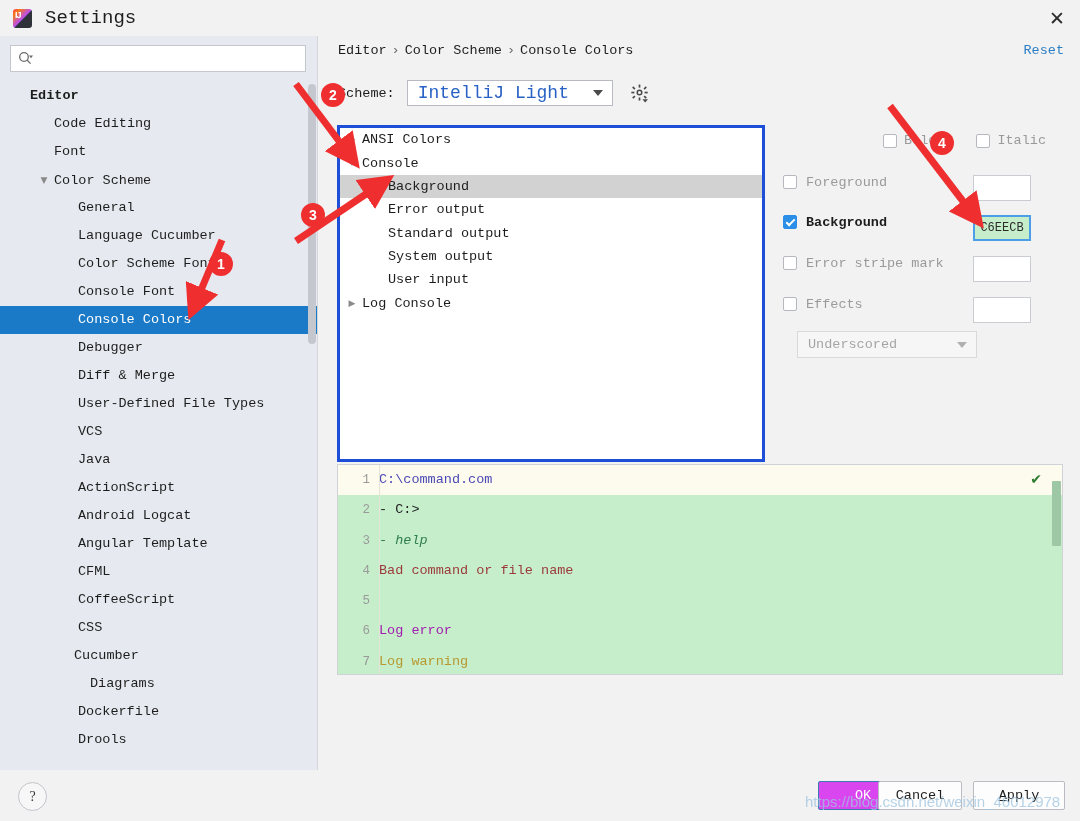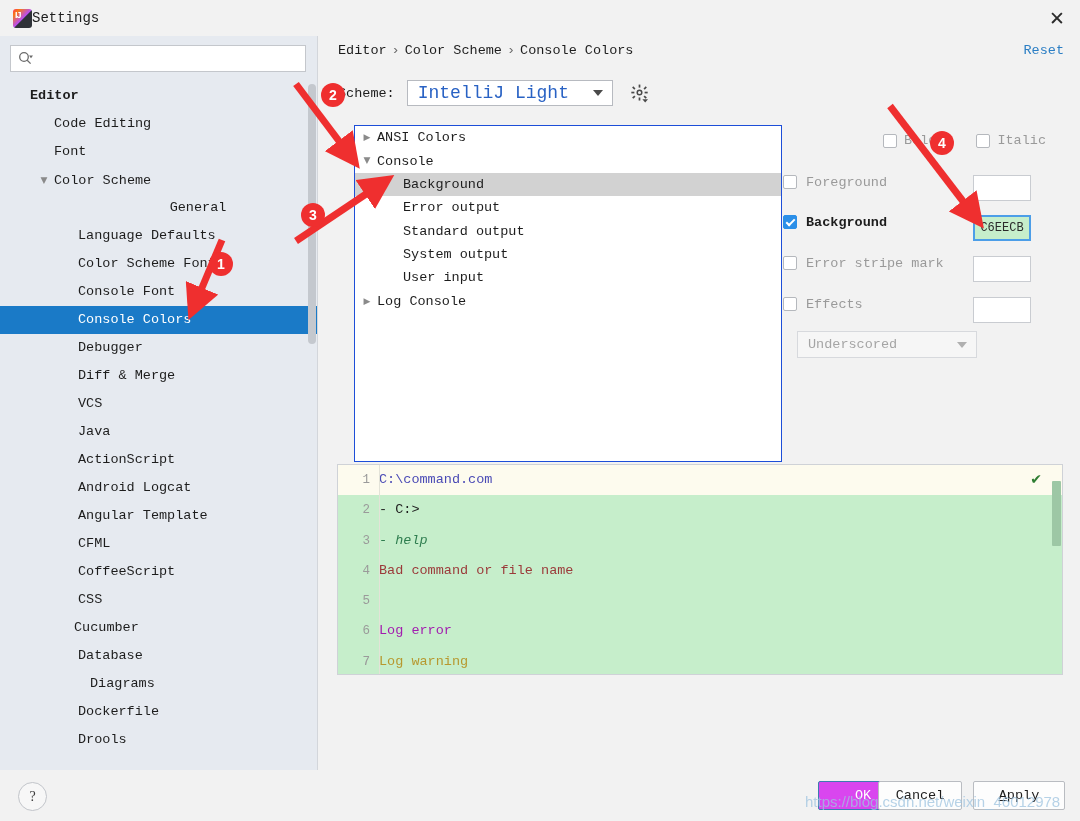--- a/index.html
+++ b/index.html
@@ -19,21 +19,21 @@
     width:19px;height:19px;margin-left:13px;border-radius:3px;
     background:linear-gradient(135deg,#fe315d 0%,#f97a12 18%,#b64cfb 52%,#2f3238 53%);
     position:relative;overflow:hidden;flex:none;
   }
   .ij-logo:after{
     content:"IJ";position:absolute;left:2px;top:1px;color:#fff;
     font-size:9px;font-weight:bold;font-family:"Liberation Sans",sans-serif;
     letter-spacing:-1px;
   }
   .title-text{
-    font-size:14px;color:#1d1d1d;
+    margin-left:13px;font-size:19px;color:#1d1d1d;
     font-family:"Liberation Mono","DejaVu Sans Mono",monospace;
   }
   .close-btn{
     position:absolute;right:0;top:0;width:46px;height:36px;
     display:flex;align-items:center;justify-content:center;
     font-size:19px;color:#2b2b2b;font-family:"Liberation Sans",sans-serif;
     cursor:pointer;
   }
   
   .sidebar{
@@ -105,22 +105,22 @@
     font-family:"Liberation Mono","DejaVu Sans Mono",monospace;
   }
   .combo-arrow{
     position:absolute;right:9px;top:50%;transform:translateY(-50%);
     width:0;height:0;border-left:5px solid transparent;border-right:5px solid transparent;
     border-top:6px solid #4a4a4a;
   }
   .gear{margin-left:17px;cursor:pointer;display:flex;align-items:center;}
   
   .attr-box{
-    position:absolute;left:36px;top:89px;width:428px;height:337px;
-    background:#ffffff;border:1px solid #1d4ed8;box-sizing:border-box;
+    position:absolute;left:19px;top:89px;width:428px;height:337px;
+    background:#ffffff;border:3px solid #1d4ed8;box-sizing:border-box;
   }
   .attr-row{
     height:23.4px;line-height:23.4px;white-space:nowrap;
     font-family:"Liberation Mono","DejaVu Sans Mono",monospace;font-size:13.5px;
     color:#1d1d1d;padding-left:6px;cursor:default;
   }
   .attr-row.sel{background:#d2d2d2;}
   .attr-row .indent{display:inline-block;width:26px;}
   
   .attr-ctrl{position:absolute;left:455px;top:89px;width:290px;height:290px;}
@@ -235,37 +235,37 @@
         <polygon points="11,4.5 15,4.5 13,7.2" fill="#6b6b6b"></polygon>
       </svg>
     </span>
     <input class="search-input" type="text" placeholder="" style="">
   </div>
   <div class="tree" id="sidebar-tree">
       <div class="tree-row bold" style="padding-left: 14px;"><span class="twisty" style="margin-left: 0px;"></span><span style="margin-left: 4px;">Editor</span></div>
       <div class="tree-row" style="padding-left: 14px;"><span class="twisty" style="margin-left: 24px;"></span><span style="margin-left: 4px;">Code Editing</span></div>
       <div class="tree-row" style="padding-left: 14px;"><span class="twisty" style="margin-left: 24px;"></span><span style="margin-left: 4px;">Font</span></div>
       <div class="tree-row" style="padding-left: 14px;"><span class="twisty" style="margin-left: 24px;">▼</span><span style="margin-left: 4px;">Color Scheme</span></div>
-      <div class="tree-row" style="padding-left: 14px; text-align: center;"><span class="twisty" style="margin-left: 48px;"></span><span style="margin-left: 4px;">General</span></div>
-      <div class="tree-row" style="padding-left: 14px;"><span class="twisty" style="margin-left: 48px;"></span><span style="margin-left: 4px;">Language Defaults</span></div>
+      <div class="tree-row" style="padding-left: 14px;"><span class="twisty" style="margin-left: 48px;"></span><span style="margin-left: 4px;">General</span></div>
+      <div class="tree-row" style="padding-left: 14px;"><span class="twisty" style="margin-left: 48px;"></span><span style="margin-left: 4px;">Language Cucumber</span></div>
       <div class="tree-row" style="padding-left: 14px;"><span class="twisty" style="margin-left: 48px;"></span><span style="margin-left: 4px;">Color Scheme Font</span></div>
       <div class="tree-row" style="padding-left: 14px;"><span class="twisty" style="margin-left: 48px;"></span><span style="margin-left: 4px;">Console Font</span></div>
       <div class="tree-row sel" style="padding-left: 14px;"><span class="twisty" style="margin-left: 48px;"></span><span style="margin-left: 4px;">Console Colors</span></div>
       <div class="tree-row" style="padding-left: 14px;"><span class="twisty" style="margin-left: 48px;"></span><span style="margin-left: 4px;">Debugger</span></div>
       <div class="tree-row" style="padding-left: 14px;"><span class="twisty" style="margin-left: 48px;"></span><span style="margin-left: 4px;">Diff &amp; Merge</span></div>
+      <div class="tree-row" style="padding-left: 14px;"><span class="twisty" style="margin-left: 48px;"></span><span style="margin-left: 4px;">User-Defined File Types</span></div>
       <div class="tree-row" style="padding-left: 14px;"><span class="twisty" style="margin-left: 48px;"></span><span style="margin-left: 4px;">VCS</span></div>
       <div class="tree-row" style="padding-left: 14px;"><span class="twisty" style="margin-left: 48px;"></span><span style="margin-left: 4px;">Java</span></div>
       <div class="tree-row" style="padding-left: 14px;"><span class="twisty" style="margin-left: 48px;"></span><span style="margin-left: 4px;">ActionScript</span></div>
       <div class="tree-row" style="padding-left: 14px;"><span class="twisty" style="margin-left: 48px;"></span><span style="margin-left: 4px;">Android Logcat</span></div>
       <div class="tree-row" style="padding-left: 14px;"><span class="twisty" style="margin-left: 48px;"></span><span style="margin-left: 4px;">Angular Template</span></div>
       <div class="tree-row" style="padding-left: 14px;"><span class="twisty" style="margin-left: 48px;"></span><span style="margin-left: 4px;">CFML</span></div>
       <div class="tree-row" style="padding-left: 14px;"><span class="twisty" style="margin-left: 48px;"></span><span style="margin-left: 4px;">CoffeeScript</span></div>
       <div class="tree-row" style="padding-left: 14px;"><span class="twisty" style="margin-left: 48px;"></span><span style="margin-left: 4px;">CSS</span></div>
       <div class="tree-row" style="padding-left: 14px;"><span class="twisty" style="margin-left: 48px;"></span><span style="">Cucumber</span></div>
-      <div class="tree-row" style="padding-left: 14px;"><span class="twisty" style="margin-left: 48px;"></span><span style="margin-left: 4px;">Database</span></div>
       <div class="tree-row" style="padding-left: 14px;"><span class="twisty" style="margin-left: 48px;"></span><span style="margin-left: 16px;">Diagrams</span></div>
       <div class="tree-row" style="padding-left: 14px;"><span class="twisty" style="margin-left: 48px;"></span><span style="margin-left: 4px;">Dockerfile</span></div>
       <div class="tree-row" style="padding-left: 14px;"><span class="twisty" style="margin-left: 48px;"></span><span style="margin-left: 4px;">Drools</span></div>
     </div>
   <div class="sb-track"></div>
   <div class="sb-thumb"></div>
 </div>
 <div class="sidebar-edge"></div>
 
 <div class="content">

